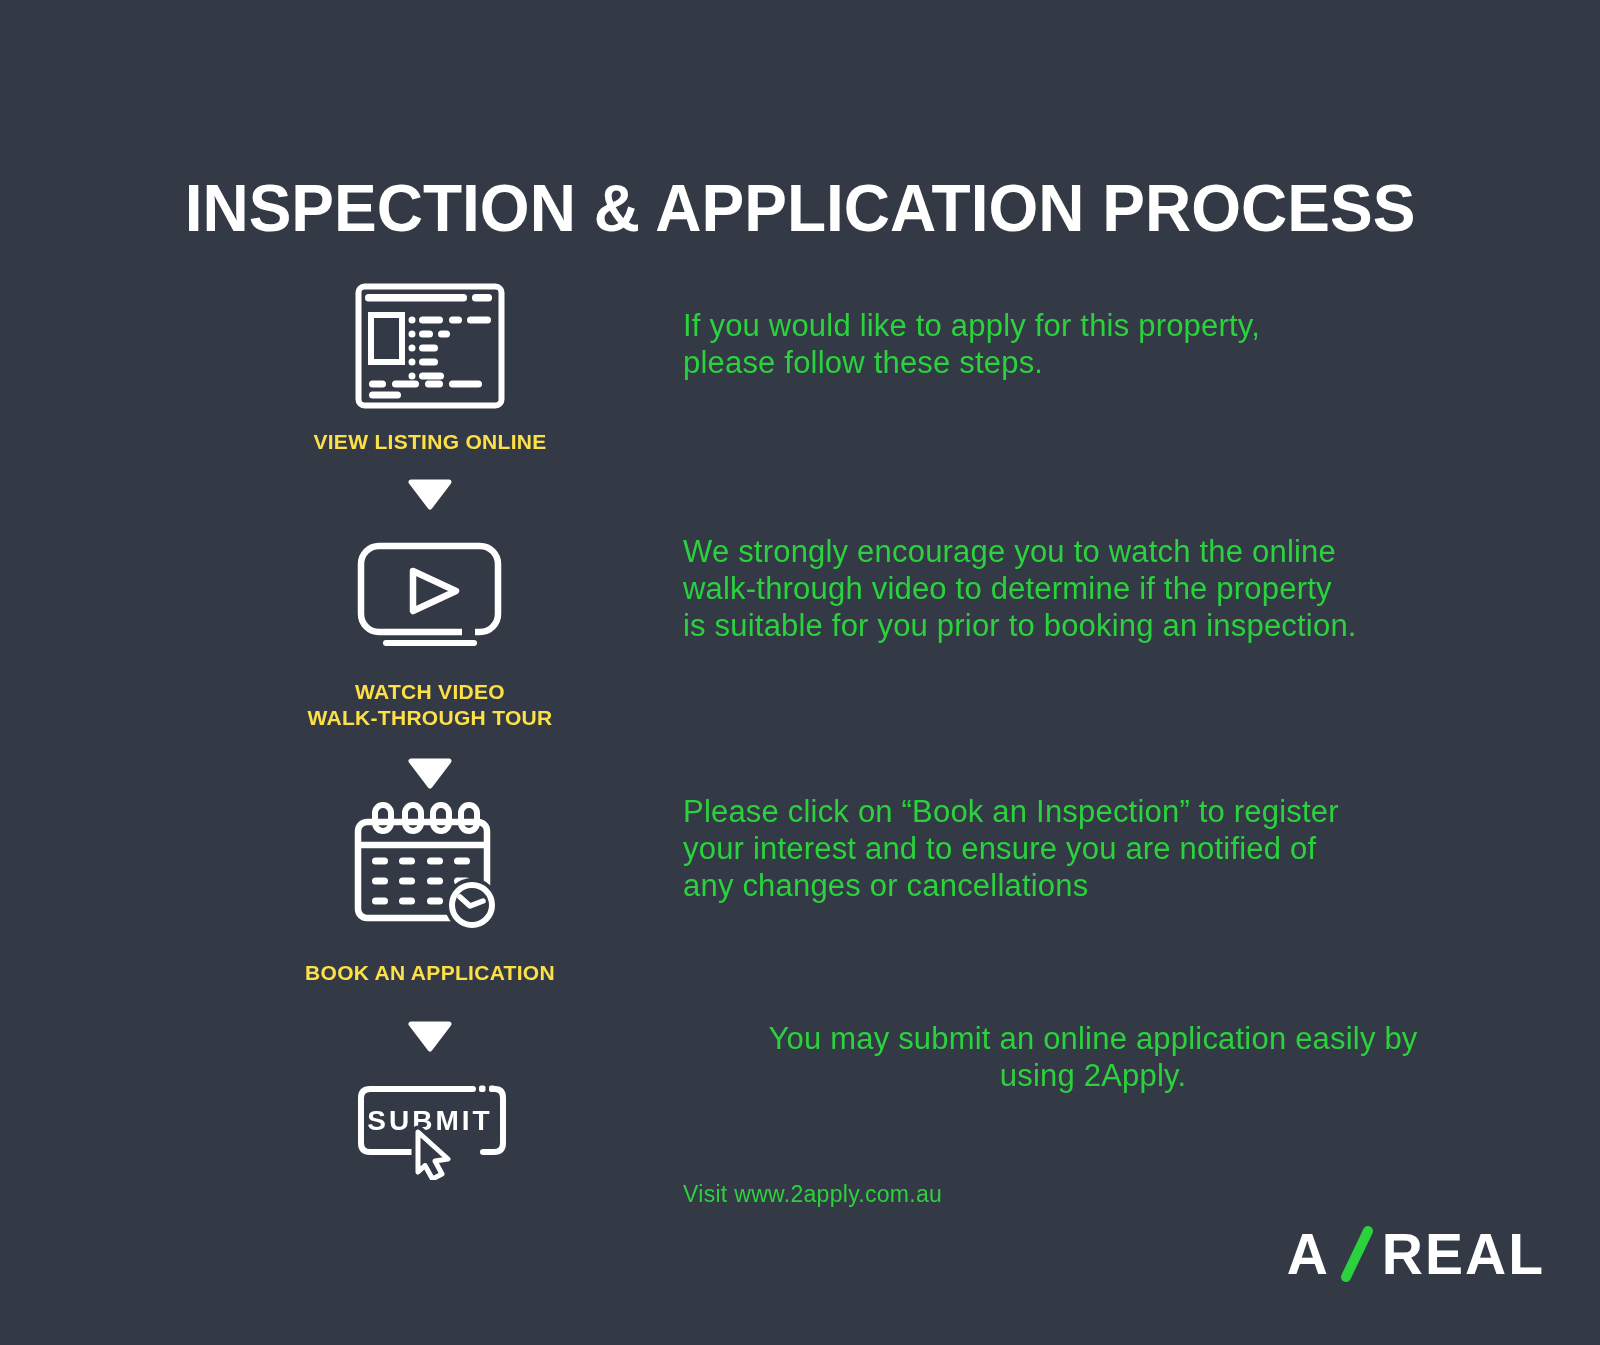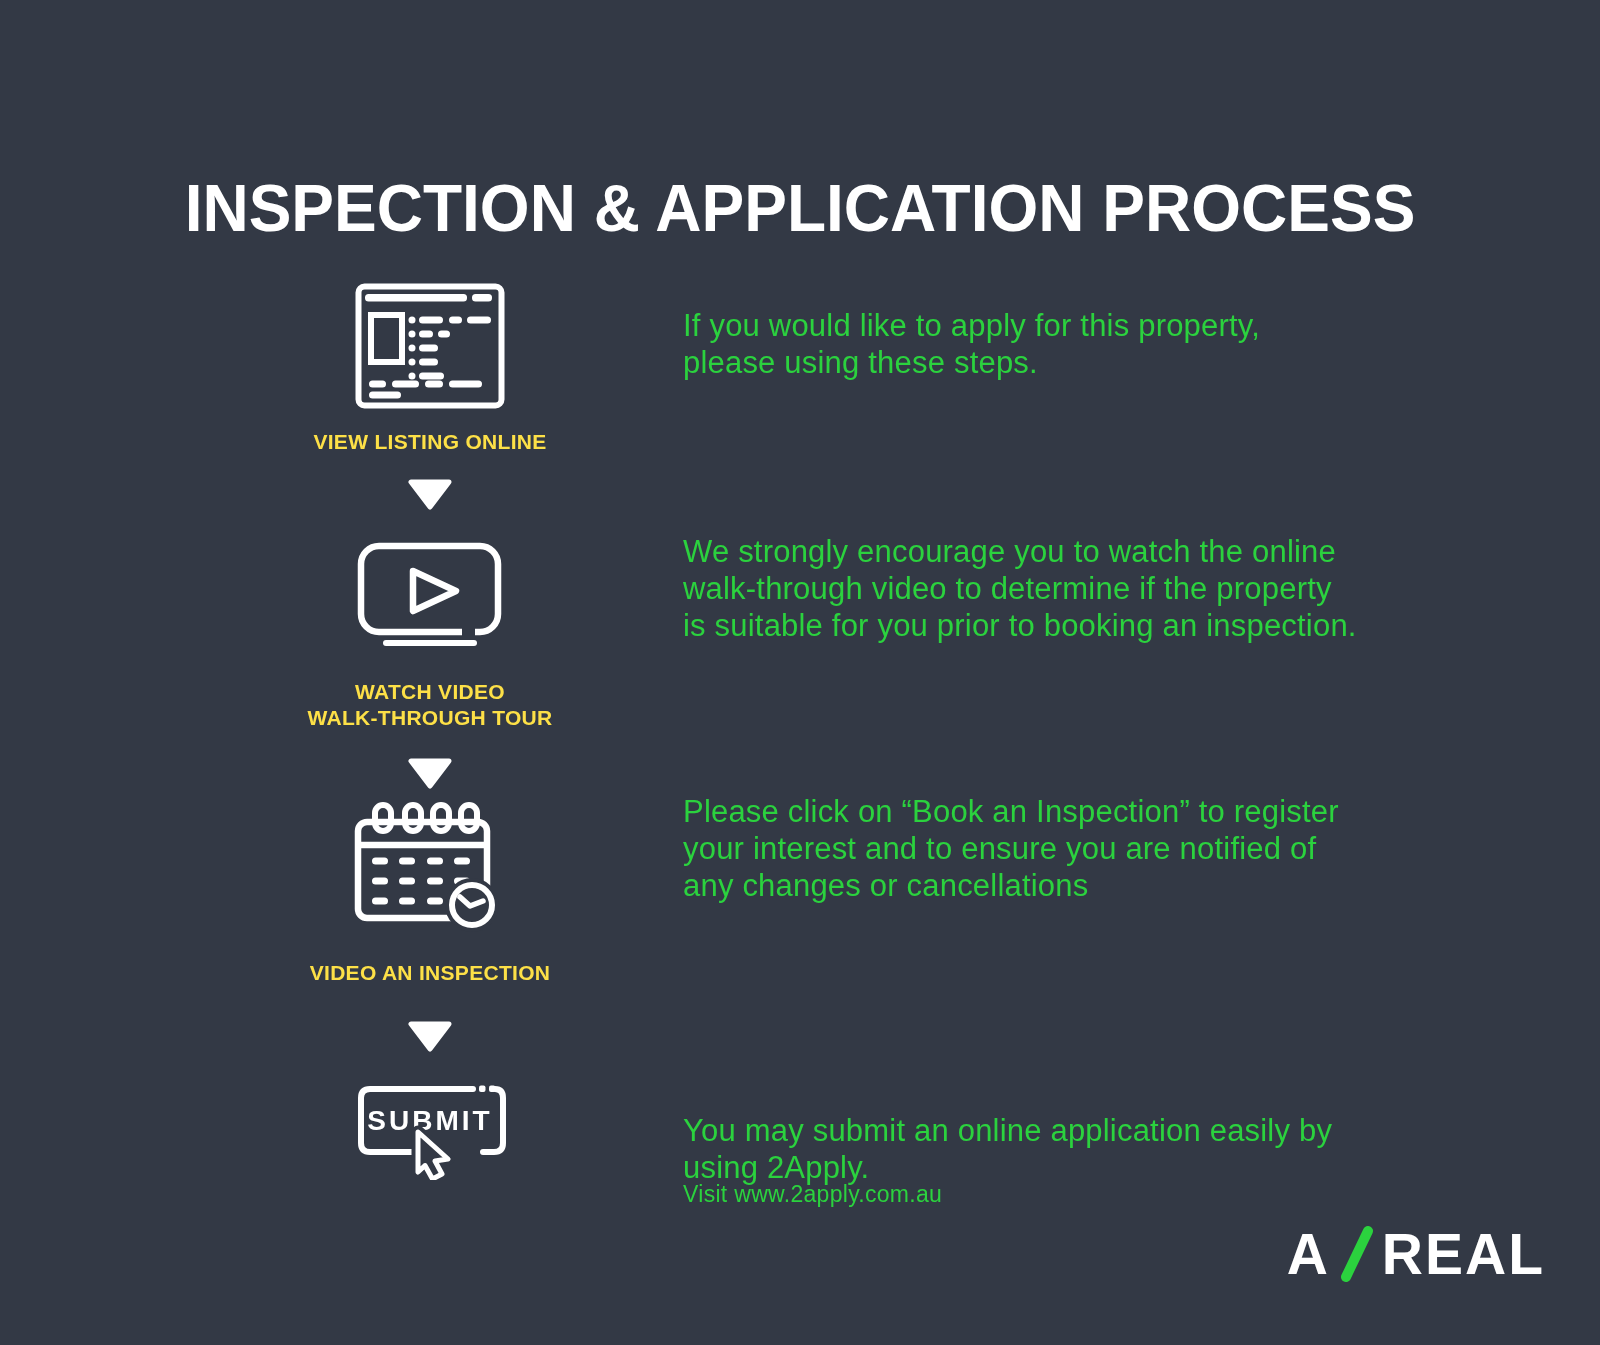--- a/index.html
+++ b/index.html
@@ -66,21 +66,21 @@
     <rect x="64" y="75.5" width="19" height="7" rx="3.5" fill="#fff"></rect>
     <rect x="64" y="89.5" width="25" height="7" rx="3.5" fill="#fff"></rect>
     <rect x="14" y="97.5" width="17" height="7" rx="3.5" fill="#fff"></rect>
     <rect x="37" y="97.5" width="27" height="7" rx="3.5" fill="#fff"></rect>
     <rect x="70" y="97.5" width="18" height="7" rx="3.5" fill="#fff"></rect>
     <rect x="94" y="97.5" width="33" height="7" rx="3.5" fill="#fff"></rect>
     <rect x="14" y="108.5" width="32" height="7" rx="3.5" fill="#fff"></rect>
   </svg>
   <div class="abs step-label" style="top:429px;">VIEW LISTING ONLINE</div>
   <div class="abs desc" style="top:307px;">If you would like to apply for this property,
-please using these steps.</div>
+please follow these steps.</div>
 
   <svg class="abs" style="left:407px; top:478px;" width="46" height="32" viewBox="0 0 46 32">
     <path d="M4 4 L42 4 L23 29 Z" fill="#fff" stroke="#fff" stroke-width="5" stroke-linejoin="round"></path>
   </svg>
 
   <svg class="abs step-icon" style="left:356px; top:541px;" width="146" height="108" viewBox="0 0 146 108">
     <rect x="5" y="5" width="137" height="86" rx="18" fill="none" stroke="#fff" stroke-width="6.5"></rect>
     <rect x="106" y="84" width="13" height="12" fill="var(--bg, #333945)"></rect>
     <path d="M57 30 L100 50 L57 70 Z" fill="none" stroke="#fff" stroke-width="6.5" stroke-linejoin="round"></path>
     <line x1="30" y1="102" x2="118" y2="102" stroke="#fff" stroke-width="6" stroke-linecap="round"></line>
@@ -110,39 +110,39 @@
     <rect x="45" y="77.5" width="16" height="7" rx="3.5" fill="#fff"></rect>
     <rect x="73" y="77.5" width="16" height="7" rx="3.5" fill="#fff"></rect>
     <rect x="100" y="77.5" width="16" height="7" rx="3.5" fill="#fff"></rect>
     <rect x="18" y="97.5" width="16" height="7" rx="3.5" fill="#fff"></rect>
     <rect x="45" y="97.5" width="16" height="7" rx="3.5" fill="#fff"></rect>
     <rect x="73" y="97.5" width="16" height="7" rx="3.5" fill="#fff"></rect>
     <circle cx="118" cy="105" r="27" fill="var(--bg, #333945)"></circle>
     <circle cx="118" cy="105" r="20" fill="var(--bg, #333945)" stroke="#fff" stroke-width="6"></circle>
     <path d="M106 97 L116 106 L129 101" fill="none" stroke="#fff" stroke-width="5.5" stroke-linecap="round" stroke-linejoin="round"></path>
   </svg>
-  <div class="abs step-label" style="top:960px;">VIDEO AN INSPECTION</div>
+  <div class="abs step-label" style="top:960px;">BOOK AN APPLICATION</div>
   <div class="abs desc" style="top:793px;">Please click on “Book an Inspection” to register
 your interest and to ensure you are notified of
 any changes or cancellations</div>
 
   <svg class="abs" style="left:407px; top:1020px;" width="46" height="32" viewBox="0 0 46 32">
     <path d="M4 4 L42 4 L23 29 Z" fill="#fff" stroke="#fff" stroke-width="5" stroke-linejoin="round"></path>
   </svg>
 
   <svg class="abs step-icon" style="left:352px; top:1056px;" width="158" height="124" viewBox="0 0 158 124">
     <path d="M121 33 H18 Q9 33 9 42 V87 Q9 96 18 96 H77" fill="none" stroke="#fff" stroke-width="6" stroke-linecap="round"></path>
     <path d="M143 33 Q151 33 151 42 V87 Q151 96 142 96 H131" fill="none" stroke="#fff" stroke-width="6" stroke-linecap="round"></path>
     <rect x="127" y="29.5" width="6.5" height="6.5" rx="2" fill="#fff"></rect>
     <rect x="137" y="29.5" width="6.5" height="6.5" rx="2" fill="#fff"></rect>
     <text x="78" y="74" text-anchor="middle" fill="#fff" font-size="28" font-weight="700" letter-spacing="3" font-family="Liberation Sans, sans-serif">SUBMIT</text>
     <path d="M66 76 L96 103 L83 105 L90 118 L80.5 123 L73 109.5 L66 116 Z" fill="var(--bg, #333945)" stroke="var(--bg, #333945)" stroke-width="13" stroke-linejoin="round"></path>
     <path d="M66 76 L96 103 L83 105 L90 118 L80.5 123 L73 109.5 L66 116 Z" fill="var(--bg, #333945)" stroke="#fff" stroke-width="5" stroke-linejoin="round"></path>
   </svg>
-  <div class="abs desc" style="top:1112px;">You may submit an online application easily by
+  <div class="abs desc" style="top:1020px;text-align:center;">You may submit an online application easily by
 using 2Apply.</div>
   <div class="abs visit-note">Visit www.2apply.com.au</div>
 
   <div class="abs logo">
     <span>A</span>
     <svg width="36" height="56" viewBox="0 0 36 56">
       <line x1="8" y1="51" x2="30" y2="5" stroke="var(--green, #2bd23e)" stroke-width="10" stroke-linecap="round"></line>
     </svg>
     <span>REAL</span>
   </div>

